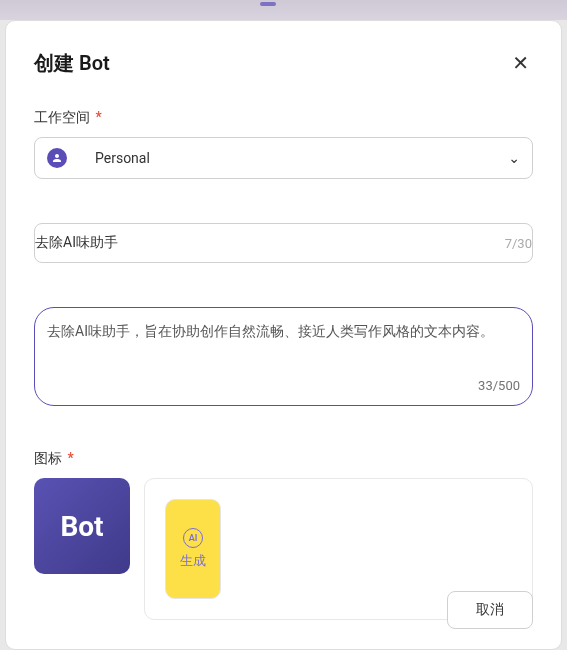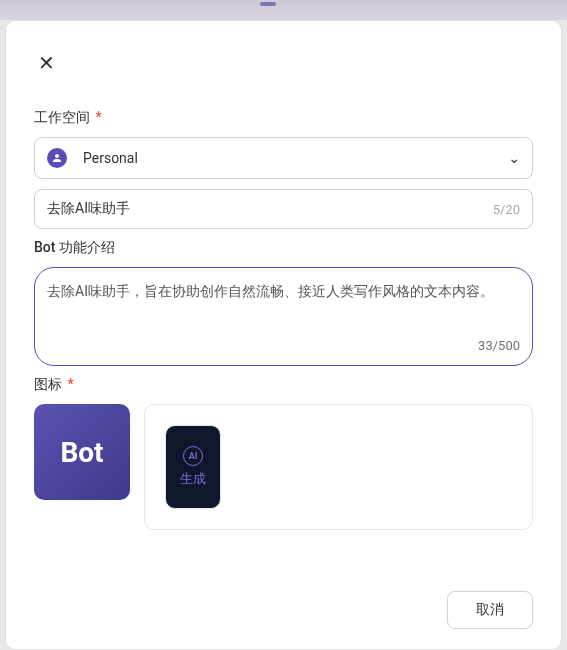--- a/index.html
+++ b/index.html
@@ -51,40 +51,40 @@
       color: #1a1a1a;
     }
     .close-btn {
       cursor: pointer;
       font-size: 20px;
       color: #333;
       line-height: 1;
       padding: 4px;
     }
     .form-group {
-      margin-bottom: 10px;
+      margin-bottom: 44px;
     }
     .form-label {
       font-size: 14px;
       font-weight: 500;
       color: #333;
       margin-bottom: 10px;
       display: block;
     }
     .required {
       color: #e74c3c;
       margin-left: 2px;
     }
     .select-wrap {
       border: 1px solid #d0d0d0;
       border-radius: 8px;
       padding: 10px 12px;
       display: flex;
       align-items: center;
-      gap: 16px;
+      gap: 28px;
       cursor: pointer;
       background: white;
     }
     .user-icon {
       width: 20px;
       height: 20px;
       background: #5a4db8;
       border-radius: 50%;
       display: flex;
       align-items: center;
@@ -101,21 +101,21 @@
       font-size: 14px;
       color: #333;
     }
     .chevron {
       font-size: 14px;
       color: #333;
     }
     .input-wrap {
       border: 1px solid #d0d0d0;
       border-radius: 8px;
-      padding: 10px 12px;
+      padding: 10px 0;
       display: flex;
       align-items: center;
       background: white;
     }
     .input-text {
       flex: 1;
       font-size: 14px;
       color: #333;
       border: none;
       outline: none;
@@ -166,25 +166,25 @@
       border-radius: 10px;
       display: flex;
       align-items: center;
       padding: 20px;
     }
     .generate-btn {
       display: flex;
       flex-direction: column;
       align-items: center;
       gap: 4px;
-      padding: 20px 14px;
+      padding: 28px 14px;
       border: 1px solid #e5e5e5;
       border-radius: 10px;
       cursor: pointer;
-      background: #0f172a;
+      background: #fde047;
     }
     .ai-icon {
       width: 20px;
       height: 20px;
       border: 1.5px solid #7a6dd8;
       border-radius: 50%;
       display: flex;
       align-items: center;
       justify-content: center;
       font-size: 9px;
@@ -222,20 +222,21 @@
   </style>
 </head>
 <body>
 
 <div class="top-bg">
   <div class="top-badge"></div>
 </div>
 
 <div class="modal">
   <div class="modal-header">
+    <div class="modal-title">创建 Bot</div>
     <div class="close-btn">✕</div>
   </div>
 
   <div class="form-group">
     <div class="form-label">
       <span>工作空间</span>
       <span class="required">*</span>
     </div>
     <div class="select-wrap">
       <div class="user-icon">
@@ -244,26 +245,25 @@
           </svg>
       </div>
       <div class="select-text">Personal</div>
       <div class="chevron">⌄</div>
     </div>
   </div>
 
   <div class="form-group">
     <div class="input-wrap">
       <div class="input-text">去除AI味助手</div>
-      <div class="char-count">5/20</div>
-    </div>
-  </div>
-
-  <div class="form-group">
-    <div class="form-label">Bot 功能介绍</div>
+      <div class="char-count">7/30</div>
+    </div>
+  </div>
+
+  <div class="form-group">
     <div class="textarea-wrap">
       <div class="textarea-text">去除AI味助手，旨在协助创作自然流畅、接近人类写作风格的文本内容。</div>
       <div class="textarea-count">33/500</div>
     </div>
   </div>
 
   <div class="form-group">
     <div class="form-label">
       <span>图标</span>
       <span class="required">*</span>

